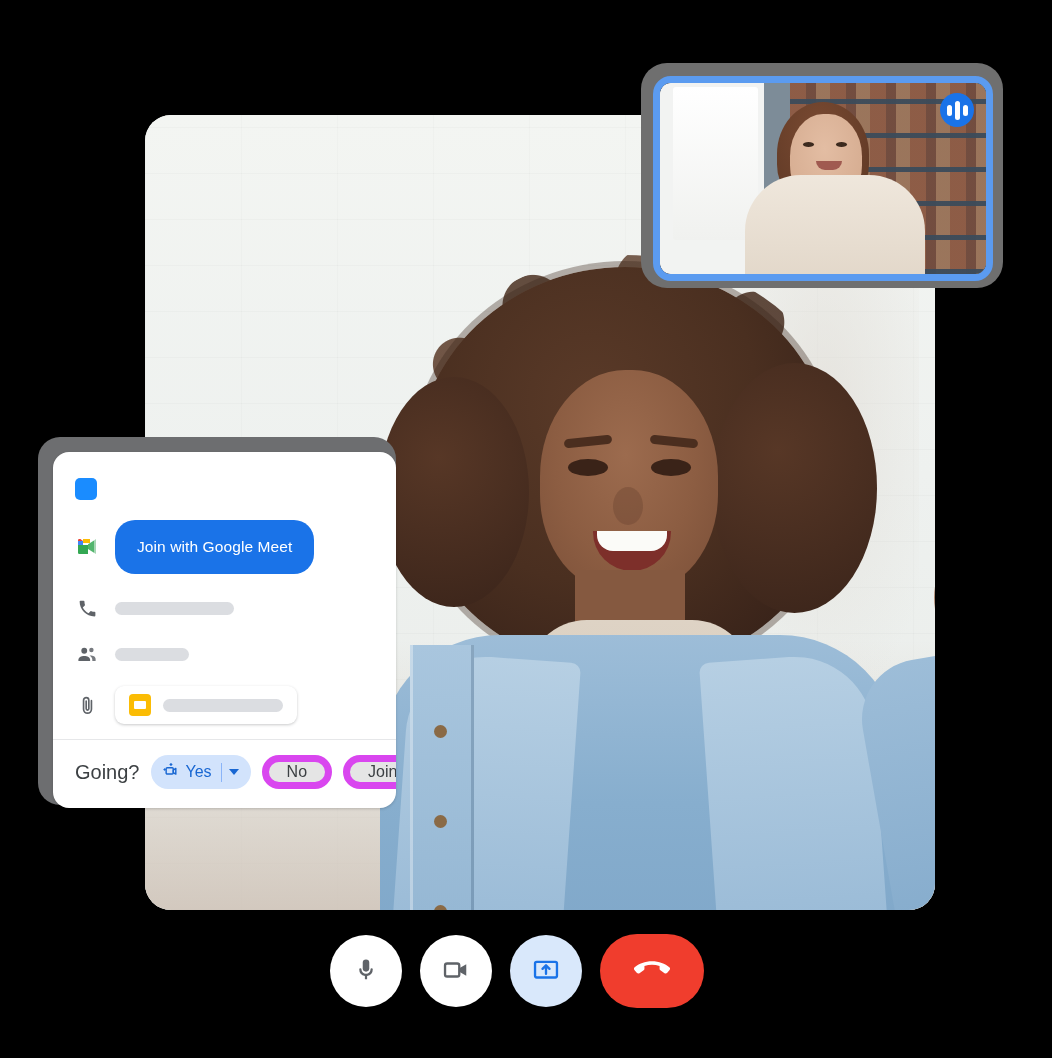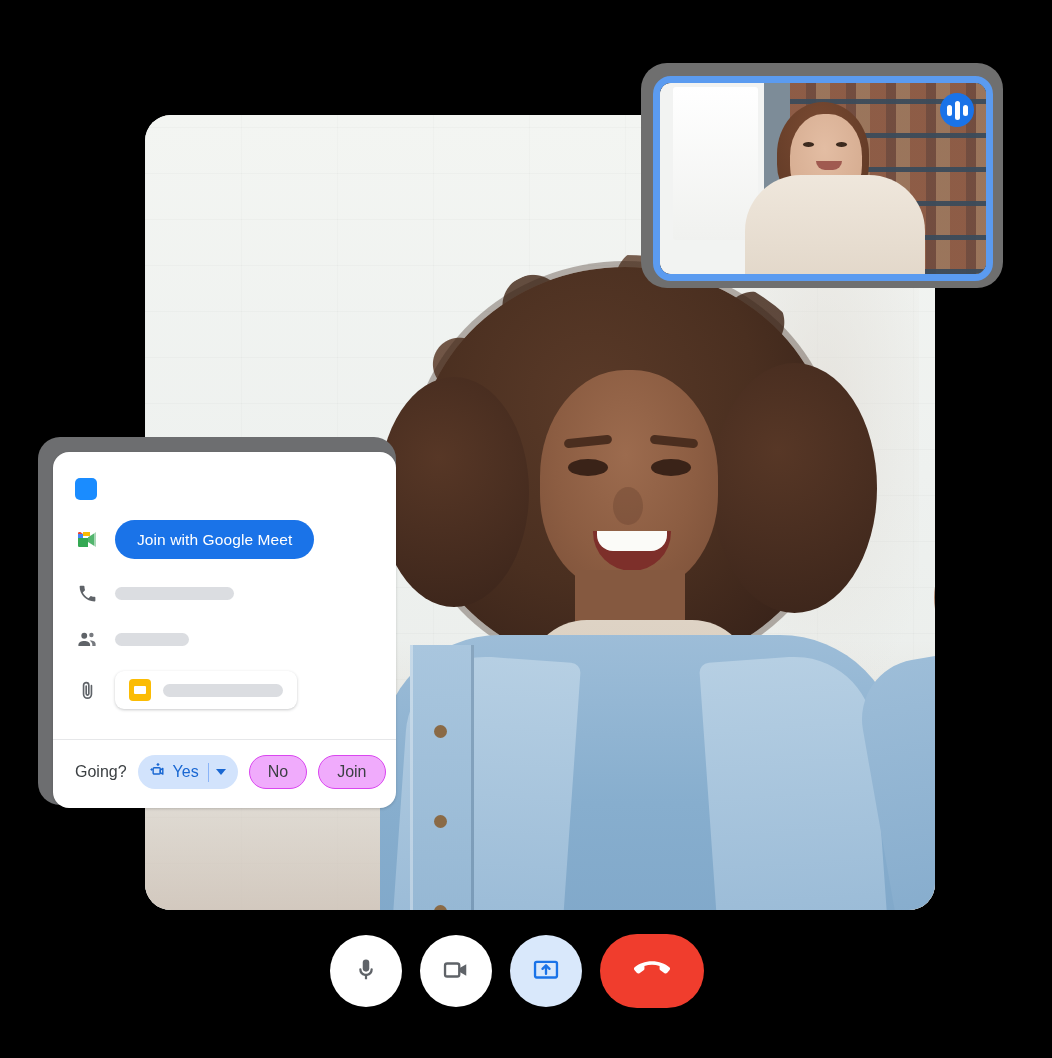--- a/index.html
+++ b/index.html
@@ -106,45 +106,45 @@
   .card-shadowframe{position:absolute;left:-15px;top:-15px;width:358px;height:368px;border-radius:22px;
       background:#6d6e70;}
   .card-body{position:absolute;inset:0;background:#fff;border-radius:16px;overflow:hidden;
       box-shadow:0 1px 3px rgba(0,0,0,.18);}
   .card-top{padding:26px 22px 0 22px;}
   .title-row{display:flex;align-items:center;gap:16px;}
   .color-chip{width:22px;height:22px;border-radius:5px;background:#1a8cff;flex:none;}
   .event-title{font-size:25px;color:#202124;letter-spacing:-.2px;white-space:nowrap;}
   .meet-row{display:flex;align-items:center;gap:16px;margin-top:20px;}
   .meet-logo{width:24px;height:20px;flex:none;}
-  .join-btn{background:#1a73e8;color:#fff;border:none;border-radius:20px;height:39px;
+  .join-btn{background:#1a73e8;color:#fff;border:none;border-radius:20px;height:54px;
       padding:0 22px;font-size:15.5px;font-family:"Liberation Sans",sans-serif;cursor:pointer;
       display:inline-flex;align-items:center;letter-spacing:.1px;}
   .info-row{display:flex;align-items:center;gap:16px;margin-top:22px;}
   .info-icon{width:24px;height:24px;flex:none;display:flex;align-items:center;justify-content:center;}
   .ph{height:13px;border-radius:7px;background:#dbdde1;}
   .ph.w1{width:119px;}
   .ph.w2{width:74px;}
   .attach-row{display:flex;align-items:center;gap:16px;margin-top:20px;}
   .attach-chip{display:flex;align-items:center;gap:12px;height:38px;padding:0 14px;
       border-radius:9px;background:#fff;box-shadow:0 1px 3px rgba(60,64,67,.28);}
   .slides-ico{width:22px;height:22px;border-radius:4px;background:#fbbc04;
       display:flex;align-items:center;justify-content:center;flex:none;}
   .slides-ico span{display:block;width:12px;height:8px;background:#fff;border-radius:1px;}
   .ph.w3{width:120px;}
   .card-divider{position:absolute;left:0;right:0;top:287px;height:1px;background:#e6e7e9;}
   .going-row{position:absolute;left:22px;right:18px;top:303px;display:flex;align-items:center;gap:11px;}
-  .going-label{font-size:16px;color:#3c4043;}
+  .going-label{font-size:20px;color:#3c4043;}
   .rsvp-yes{display:flex;align-items:center;background:#d2e3fc;border:none;border-radius:18px;
       height:34px;padding:0 4px 0 10px;cursor:pointer;}
   .rsvp-yes .lbl{color:#1967d2;font-size:16px;margin:0 9px 0 6px;font-family:"Liberation Sans",sans-serif;}
   .rsvp-sep{width:1px;height:19px;background:#8ab4f8;margin:0 7px 0 0;}
   .caret{width:0;height:0;border-left:5px solid transparent;border-right:5px solid transparent;
       border-top:6px solid #1967d2;margin-right:8px;}
-  .rsvp-out{height:34px;border:1px solid #d946ef;background:#f0abfc;border-radius:18px;padding:0 18px;
+  .rsvp-out{height:34px;border:7px solid #d946ef;background:#e5e5e5;border-radius:18px;padding:0 18px;
       color:#3c4043;font-size:16px;font-family:"Liberation Sans",sans-serif;cursor:pointer;}
 
   
   #control-bar{position:absolute;left:330px;top:932px;width:392px;height:78px;
       display:flex;align-items:center;gap:18px;}
   .ctl{width:72px;height:72px;border-radius:50%;display:flex;align-items:center;justify-content:center;
       border:none;cursor:pointer;background:#fff;box-shadow:0 1px 3px rgba(0,0,0,.15);}
   .ctl.present{background:#d9e8fb;box-shadow:none;}
   .ctl.hangup{width:104px;height:74px;border-radius:37px;background:#f03d2d;box-shadow:none;}
 </style>

